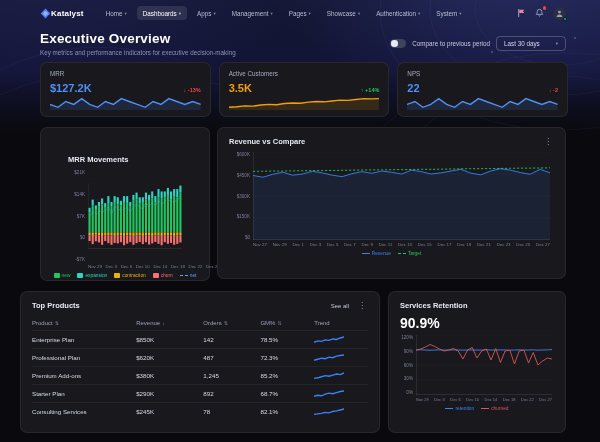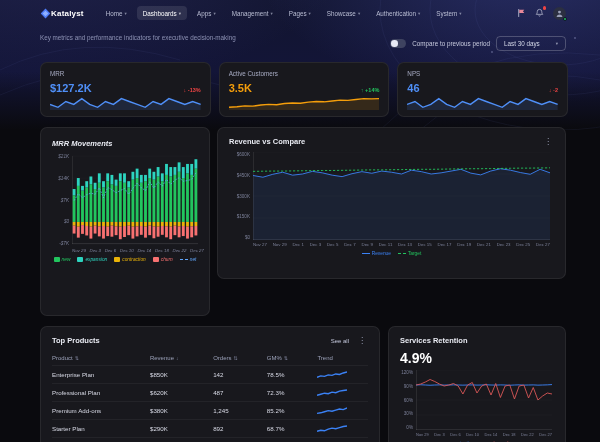--- a/index.html
+++ b/index.html
@@ -52,32 +52,32 @@
   .kpi-main { display:flex; align-items:baseline; justify-content:space-between; margin-top:5px; }
   .kpi-value { font-size:11px; font-weight:bold; }
   .kpi-delta { font-size:5.5px; font-weight:bold; }
   .kpi-spark { width:100%; height:13px; margin-top:3px; }
 
   
   .charts-row { display:flex; gap:7px; padding:10px 34px 0 40px; }
   .card-title { font-size:7.5px; font-weight:bold; color:#e8eaf2; }
   .card-head { display:flex; align-items:center; justify-content:space-between; }
   .kebab { font-size:8px; color:#9aa0b8; cursor:pointer; line-height:1; padding:0 2px; }
-  .mrr-card { width:170px; height:189px; padding:11px; flex:none;font-style:italic; }
+  .mrr-card { width:170px; height:154px; padding:27px; flex:none; }
   .rev-card { flex:1; height:152px; padding:9px 11px; }
   .plot { display:flex; margin-top:6px; }
   .ylabels { display:flex; flex-direction:column; justify-content:space-between; text-align:right; padding-right:3px; font-size:4.6px; color:#7c8099; flex:none; }
   .xlabels { display:flex; justify-content:space-between; font-size:4.4px; color:#7c8099; margin-top:2px; }
   .legend { display:flex; justify-content:center; align-items:center; gap:7px; margin-top:4px; }
   .leg-item { display:flex; align-items:center; gap:2px; font-size:4.8px; }
   .sw-box { width:6px; height:4.5px; border-radius:1px; display:inline-block; }
   .sw-line { width:8px; height:0; display:inline-block; }
 
   
-  .bottom-row { display:flex; gap:8px; padding:10px 34px 0 40px; }
+  .bottom-row { display:flex; gap:8px; padding:10px 34px 0 20px; }
   .products-card { flex:1; height:142px; padding:9px 11px; }
   .see-all { font-size:6px; color:#c2c6da; cursor:pointer; margin-right:7px; }
   .tbl { width:100%; margin-top:7px; border-collapse:collapse; }
   .tbl th { font-size:6px; font-weight:normal; color:#9aa0b8; text-align:left; padding:3px 0 4px; }
   .tbl td { font-size:6.2px; color:#d8dae6; padding:4.5px 0; border-top:1px solid rgba(255,255,255,0.05); }
   .sort-ic { font-size:5px; color:#7c8099; margin-left:2px; cursor:pointer; }
   .c-prod { width:31%; } .c-rev { width:20%; } .c-ord { width:17%; } .c-gm { width:16%; } .c-tr { width:16%; }
   .trend-spark { width:30px; height:8px; display:block; }
 
   .retention-card { width:178px; height:142px; padding:9px 11px; flex:none; }
@@ -169,20 +169,21 @@
             <circle cx="8" cy="5.5" r="2.6" fill="#9aa0b8"></circle>
             <path d="M2.8 14c.9-3 2.9-4.3 5.2-4.3s4.3 1.3 5.2 4.3z" fill="#9aa0b8"></path>
           </svg>
         <span class="status-dot"></span>
       </span>
     </div>
   </nav>
 
   <header class="page-header z">
     <div>
+      <div class="page-title">Executive Overview</div>
       <div class="page-subtitle">Key metrics and performance indicators for executive decision-making</div>
     </div>
     <div class="header-controls">
       <span class="toggle">
           <span class="knob"></span>
         </span>
       <span class="compare-label">Compare to previous period</span>
       <span class="period-select">
         <span>Last 30 days</span>
         <span class="chev">▾</span>
@@ -209,21 +210,21 @@
         <span class="kpi-delta" style="color: rgb(34, 197, 94);">↑ +14%</span>
       </div>
       <svg class="kpi-spark" id="spark-1" viewBox="0 0 100 24" preserveAspectRatio="none">
           <polygon points="0.0,19.0 5.3,17.9 10.5,16.3 15.8,16.9 21.1,14.7 26.3,13.7 31.6,14.2 36.8,12.1 42.1,11.0 47.4,11.5 52.6,9.4 57.9,8.3 63.2,8.9 68.4,7.3 73.7,5.7 78.9,6.2 84.2,4.6 89.5,3.0 94.7,3.5 100.0,3.0 100,24 0,24" fill="#f59e0b22"></polygon>
           <polyline points="0.0,19.0 5.3,17.9 10.5,16.3 15.8,16.9 21.1,14.7 26.3,13.7 31.6,14.2 36.8,12.1 42.1,11.0 47.4,11.5 52.6,9.4 57.9,8.3 63.2,8.9 68.4,7.3 73.7,5.7 78.9,6.2 84.2,4.6 89.5,3.0 94.7,3.5 100.0,3.0" fill="none" stroke="#f59e0b" stroke-width="1.4" vector-effect="non-scaling-stroke"></polyline>
         </svg>
     </div>
     <div class="card kpi-card">
       <div class="kpi-label">NPS</div>
       <div class="kpi-main">
-        <span class="kpi-value" style="color: rgb(79, 143, 247);">46</span>
+        <span class="kpi-value" style="color: rgb(79, 143, 247);">22</span>
         <span class="kpi-delta" style="color: rgb(239, 68, 68);">↓ -2</span>
       </div>
       <svg class="kpi-spark" id="spark-3" viewBox="0 0 100 24" preserveAspectRatio="none">
           <polygon points="0.0,13.7 5.3,8.3 10.5,19.0 15.8,13.7 21.1,3.0 26.3,13.7 31.6,19.0 36.8,8.3 42.1,13.7 47.4,3.0 52.6,8.3 57.9,13.7 63.2,19.0 68.4,8.3 73.7,13.7 78.9,3.0 84.2,8.3 89.5,13.7 94.7,8.3 100.0,13.7 100,24 0,24" fill="#4f8ff722"></polygon>
           <polyline points="0.0,13.7 5.3,8.3 10.5,19.0 15.8,13.7 21.1,3.0 26.3,13.7 31.6,19.0 36.8,8.3 42.1,13.7 47.4,3.0 52.6,8.3 57.9,13.7 63.2,19.0 68.4,8.3 73.7,13.7 78.9,3.0 84.2,8.3 89.5,13.7 94.7,8.3 100.0,13.7" fill="none" stroke="#4f8ff7" stroke-width="1.4" vector-effect="non-scaling-stroke"></polyline>
         </svg>
     </div>
   </section>
 
   <section class="charts-row z">
@@ -533,21 +534,21 @@
                   <polyline points="0.0,19.0 12.5,17.5 25.0,16.1 37.5,13.2 50.0,14.6 62.5,10.3 75.0,8.8 87.5,5.9 100.0,3.0" fill="none" stroke="#3b82f6" stroke-width="1.4" vector-effect="non-scaling-stroke"></polyline>
                 </svg>
               </td>
           </tr>
         </tbody>
       </table>
     </div>
 
     <div class="card retention-card">
       <div class="card-title">Services Retention</div>
-      <div class="big-val">4.9%</div>
+      <div class="big-val">90.9%</div>
       <div class="plot" style="margin-top:4px">
         <div class="ylabels" id="ret-y" style="width:16px;height:60px">
             <span>120%</span>
             <span>90%</span>
             <span>60%</span>
             <span>30%</span>
             <span>0%</span>
           </div>
         <svg id="ret-svg" width="136" height="60" viewBox="0 0 136 60">
             <line x1="0" y1="0" x2="136" y2="0" stroke="rgba(255,255,255,0.05)" stroke-width="0.5"></line>

